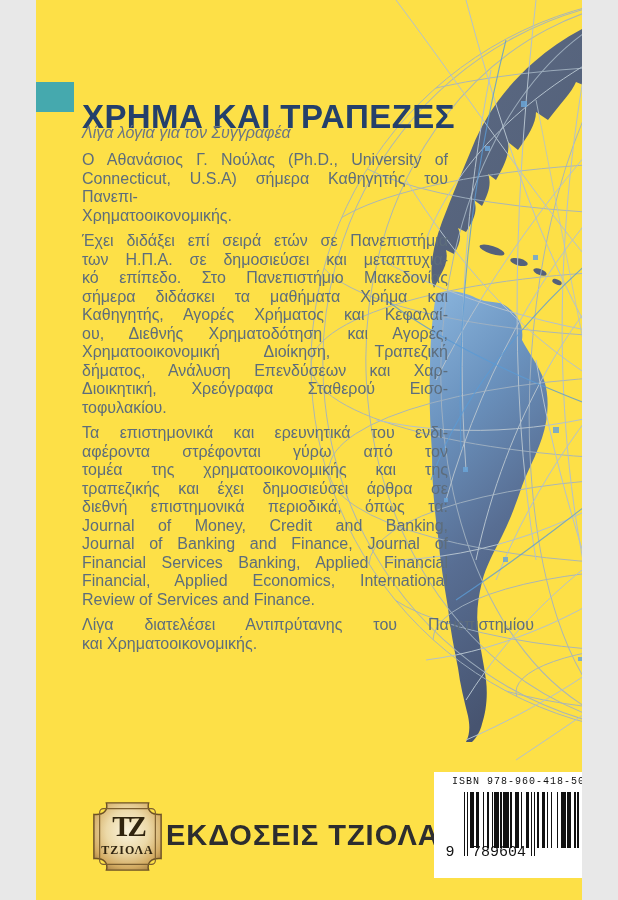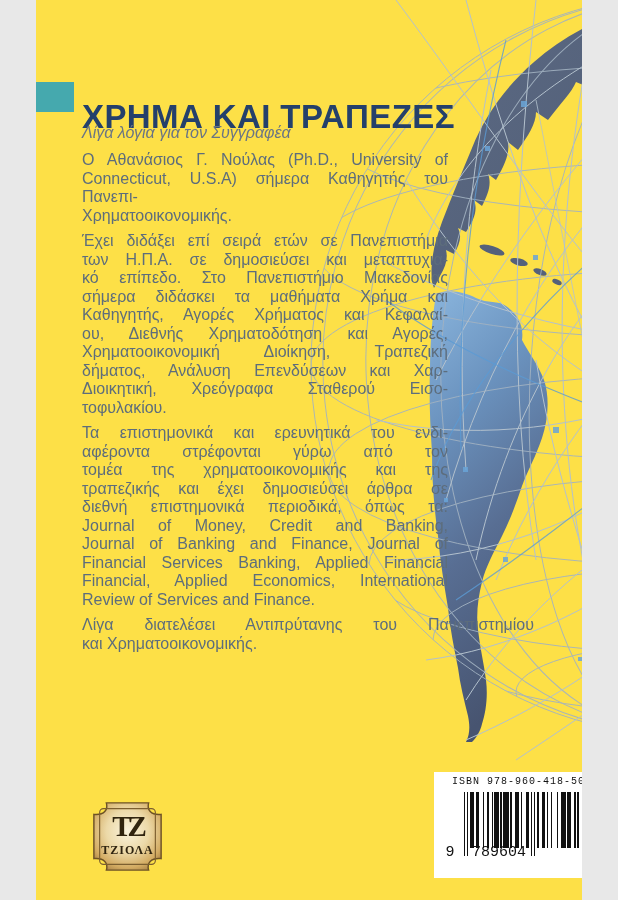--- a/index.html
+++ b/index.html
@@ -205,20 +205,21 @@
           <stop offset="0.78" stop-color="#d3ab62"></stop>
           <stop offset="1" stop-color="#9a733c"></stop>
         </radialGradient>
       </defs>
       <path d="M16,3 H60 C58,10 62,16 73,15 V61 C62,60 58,66 60,73 H16 C18,66 14,60 3,61 V15 C14,16 18,10 16,3 Z" fill="url(#gold)" stroke="#6d5226" stroke-width="1.5"></path>
       <rect x="9" y="9" width="58" height="58" rx="4" fill="none" stroke="#7c5f30" stroke-width="1.2"></rect>
     </svg>
     <div class="logo-mono">TZ</div>
     <div class="logo-cap">ΤΖΙΟΛΑ</div>
   </div>
+  <div class="publisher-name">ΕΚΔΟΣΕΙΣ ΤΖΙΟΛΑ</div>
 
   <div class="barcode-box">
     <div class="isbn-label">ISBN 978-960-418-503-0</div>
     <svg id="barcode-svg" width="138" height="70" shape-rendering="crispEdges">
         <rect x="0.00" y="2" width="1.45" height="64" fill="#111"></rect>
         <rect x="2.90" y="2" width="1.45" height="64" fill="#111"></rect>
         <rect x="5.80" y="2" width="1.45" height="56" fill="#111"></rect>
         <rect x="7.25" y="2" width="1.45" height="56" fill="#111"></rect>
         <rect x="8.70" y="2" width="1.45" height="56" fill="#111"></rect>
         <rect x="11.60" y="2" width="1.45" height="56" fill="#111"></rect>

